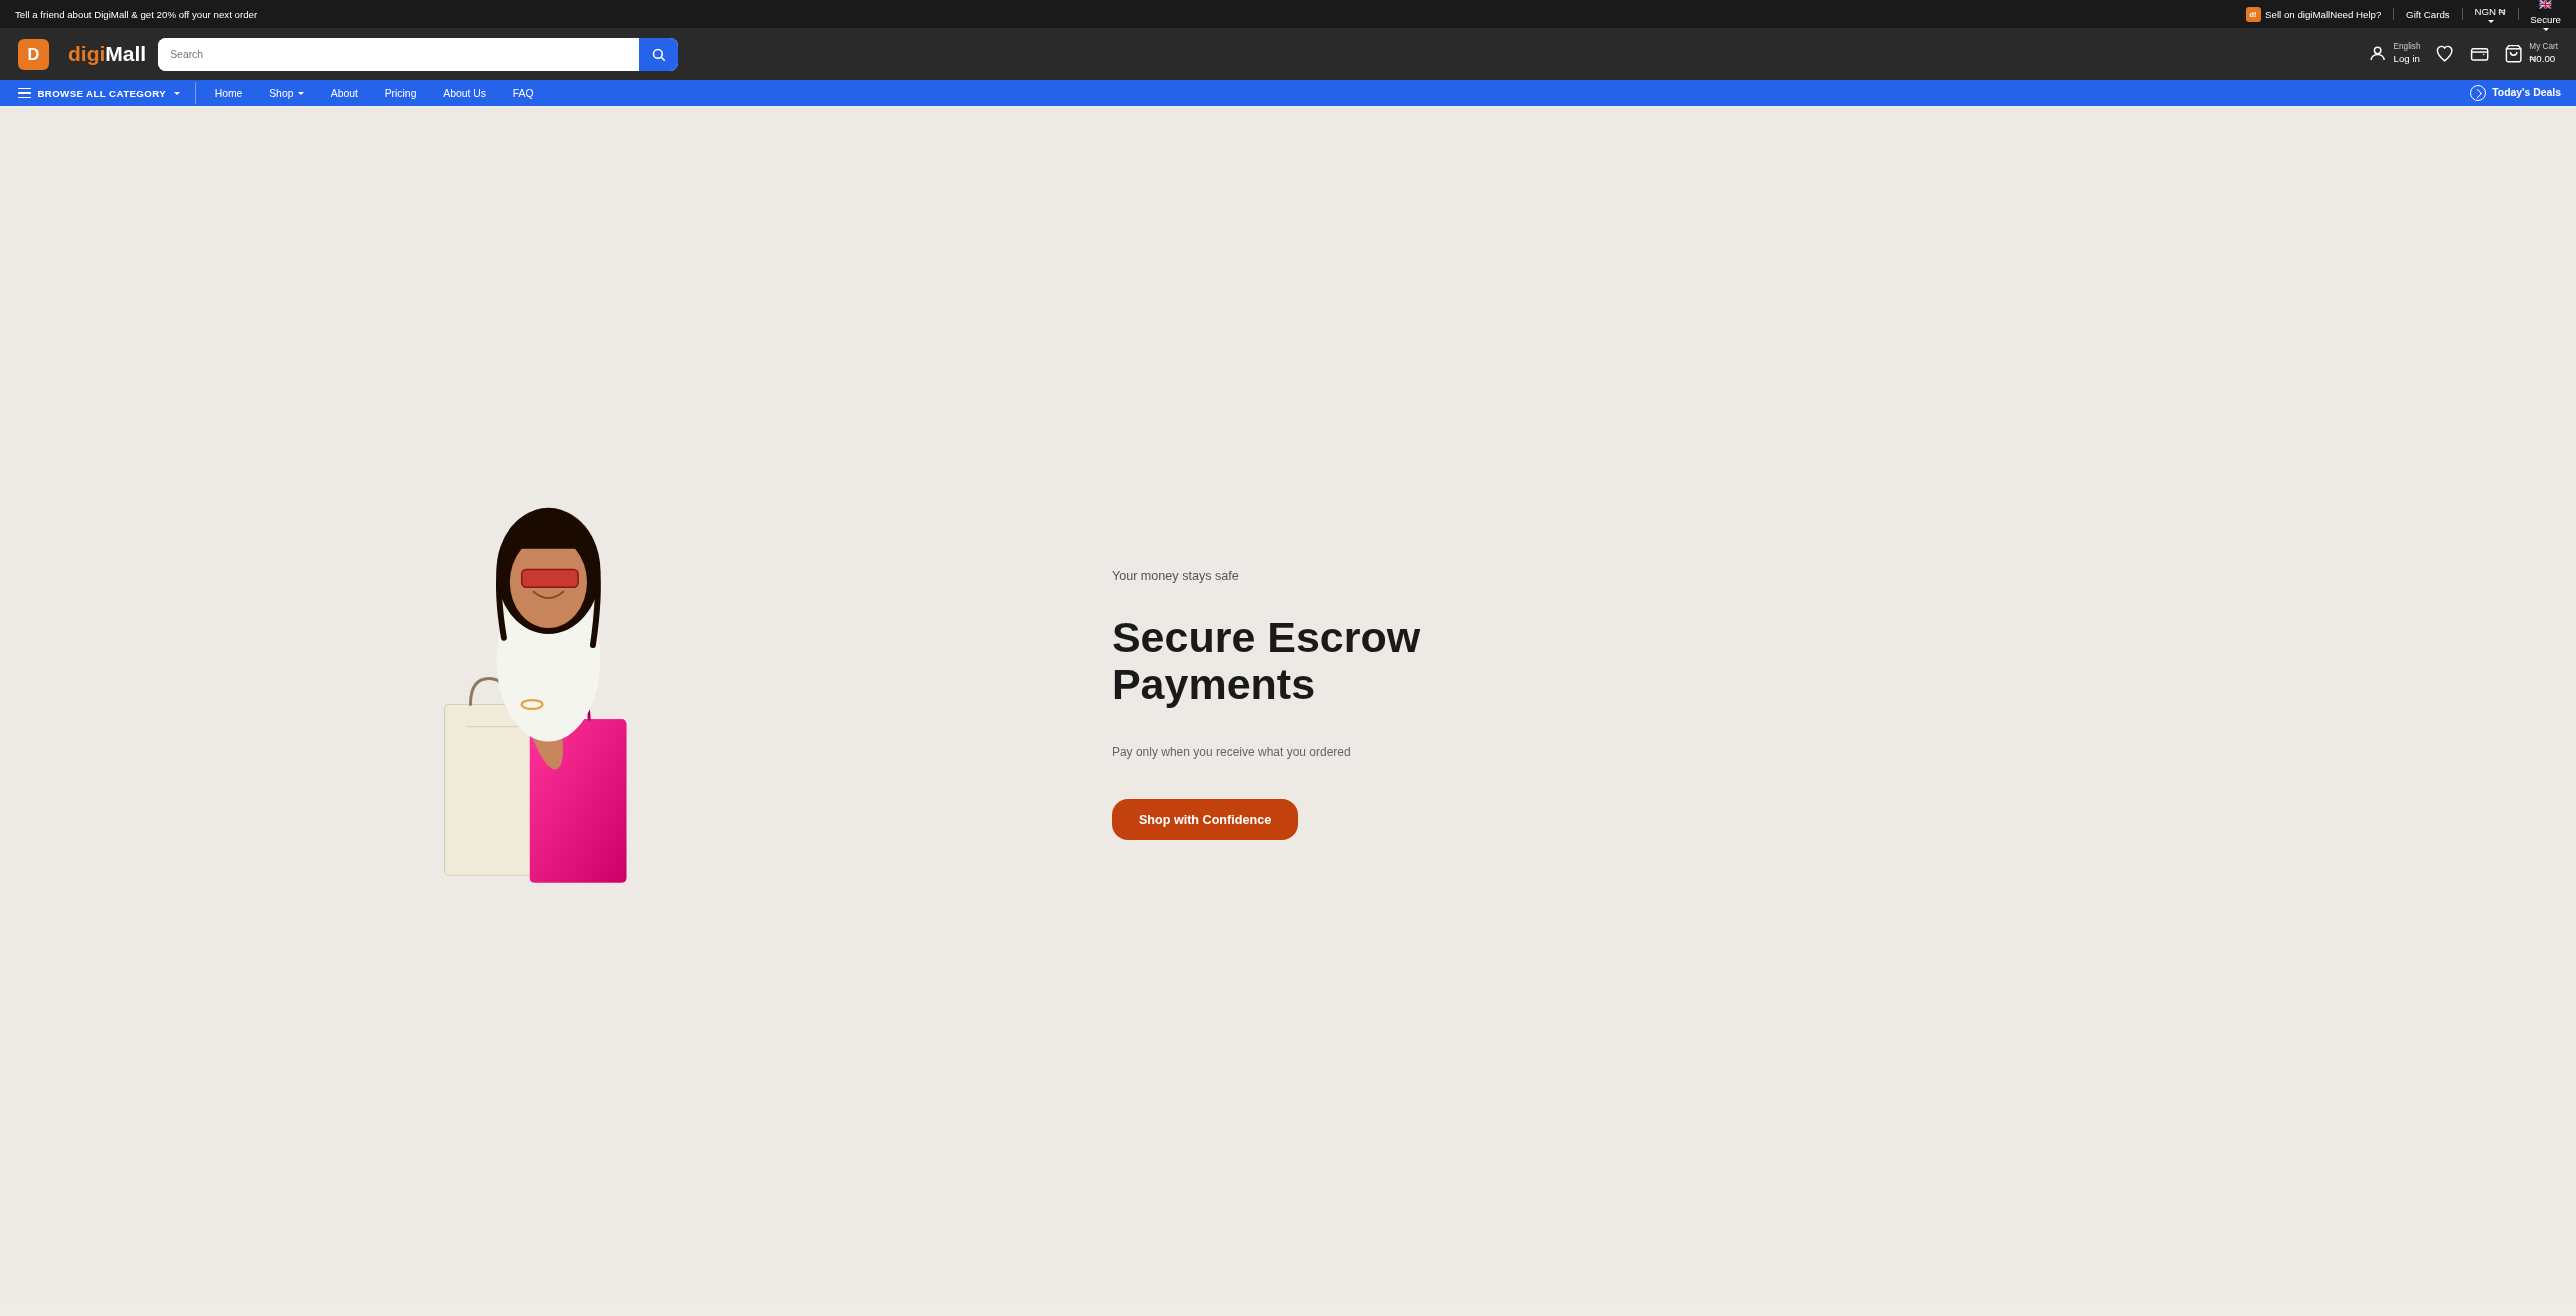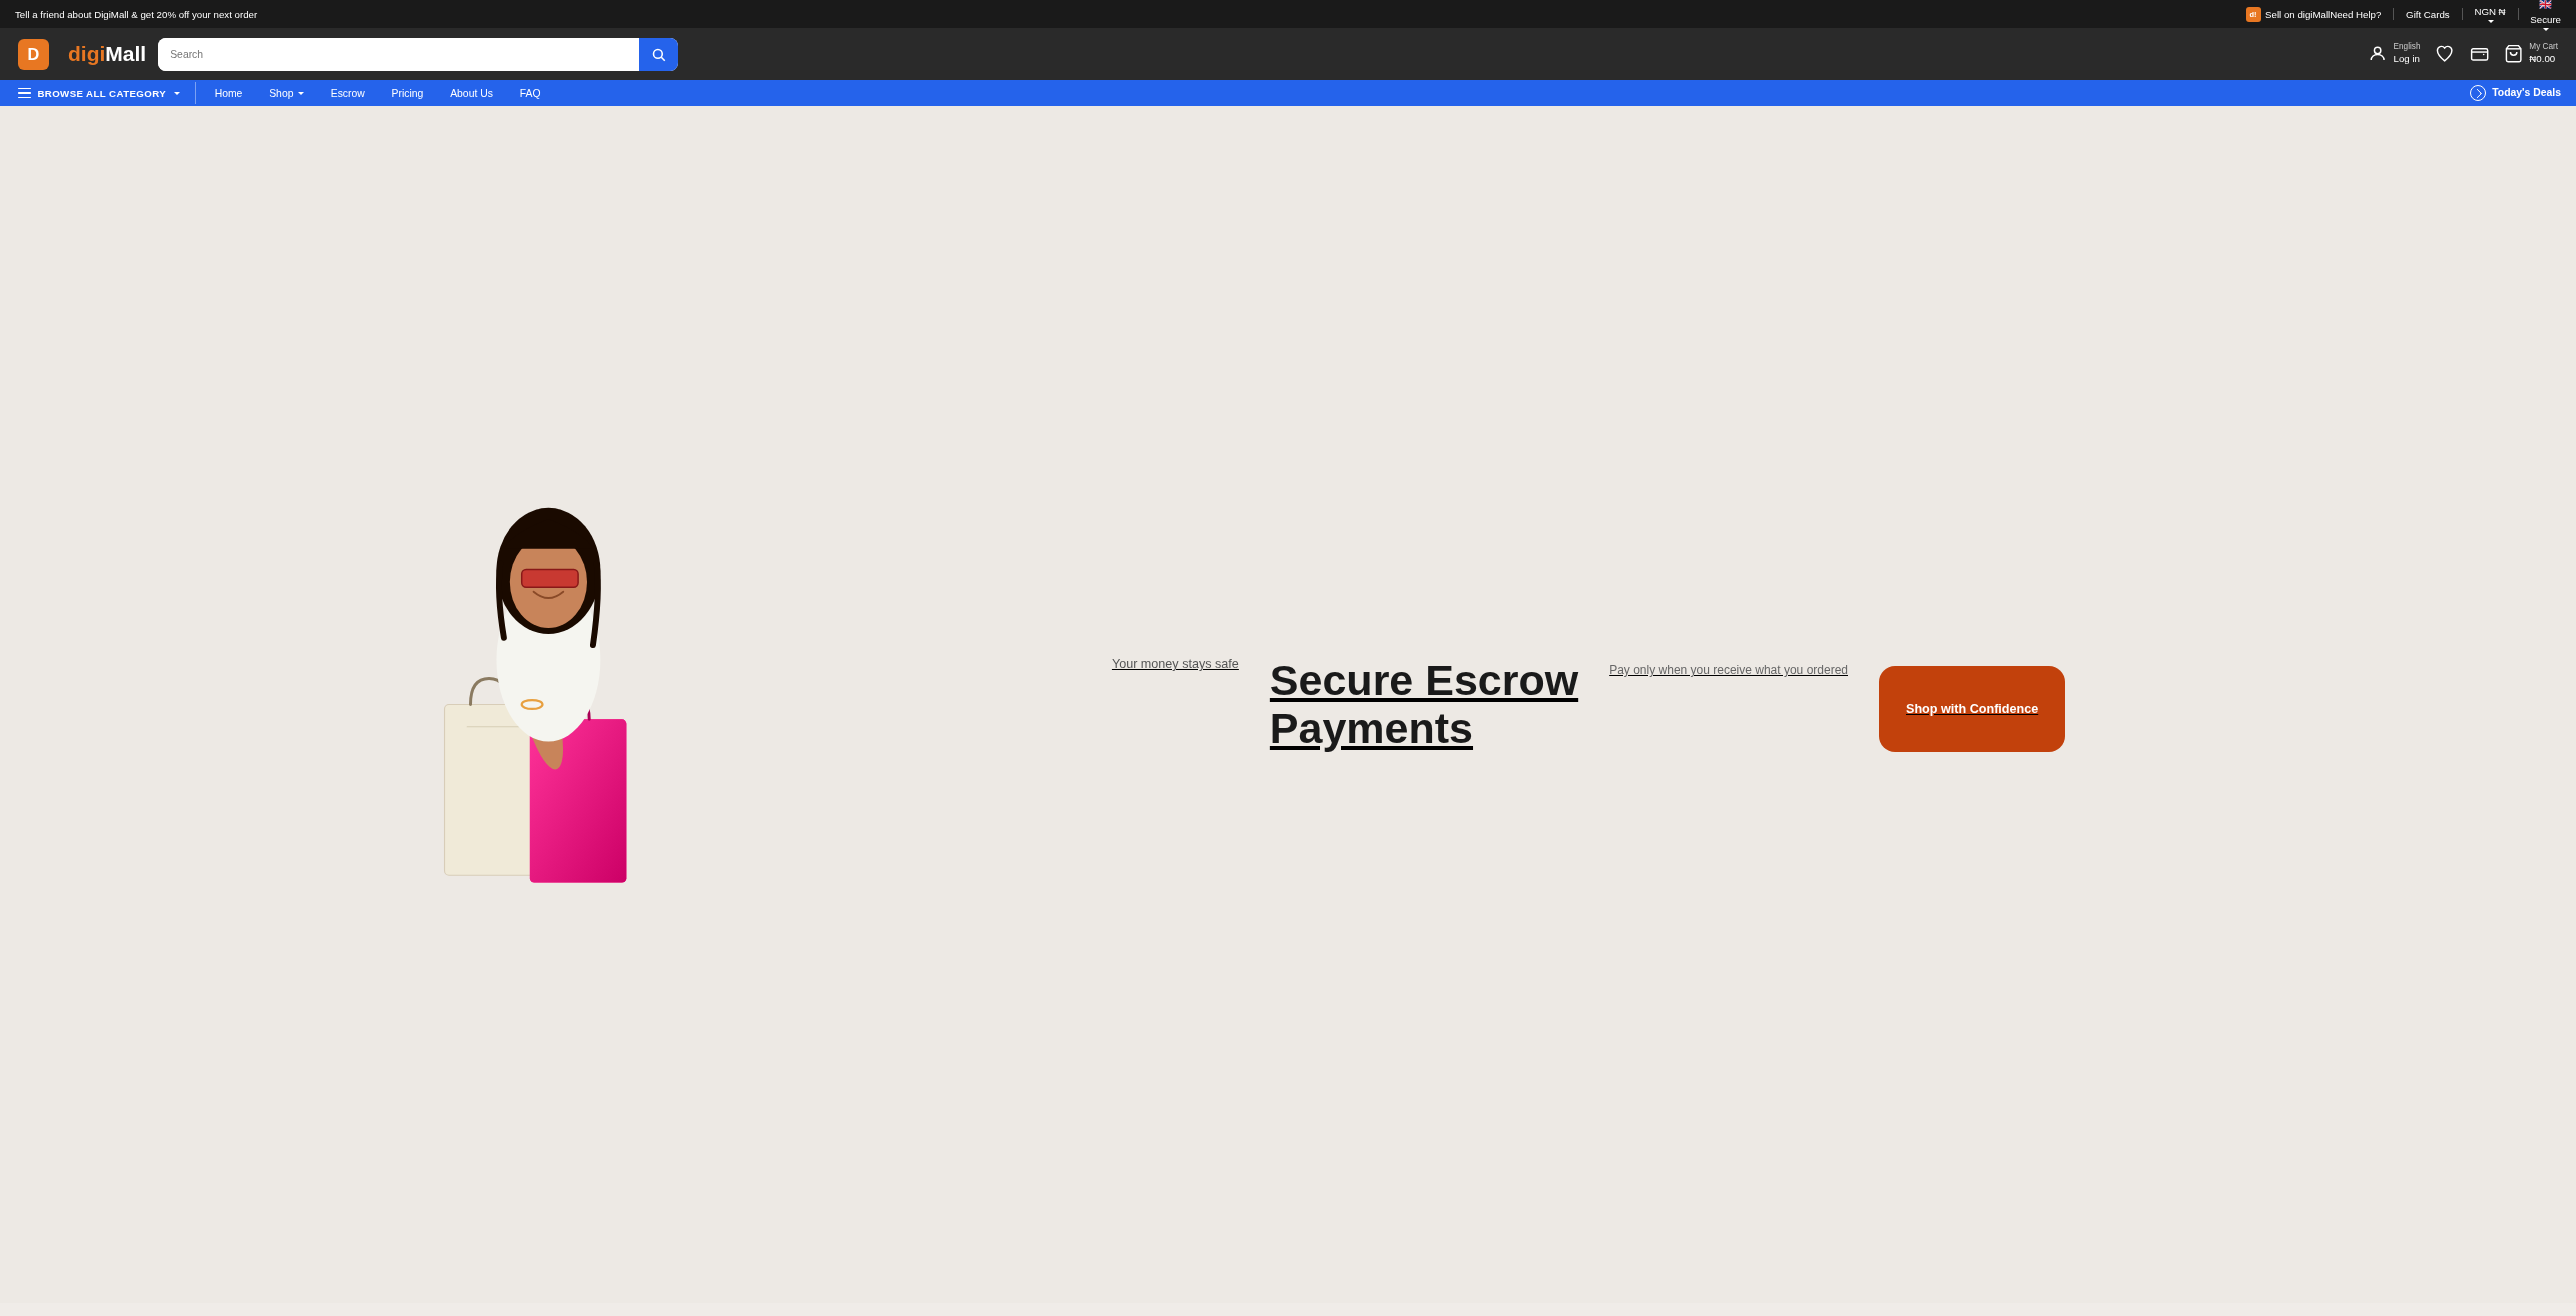--- a/index.html
+++ b/index.html
@@ -281,23 +281,22 @@
       display: flex;
       align-items: flex-end;
       justify-content: center;
     }
 
     
     .hero-content {
       flex: 1;
       padding: 45px 59px 45px 30px;
       display: flex;
-      flex-direction: row;
+      flex-direction: column;
       gap: 31px;
-      text-decoration: underline;
     }
     .hero-sub-title {
       font-size: 12.6px;
       color: #555;
       font-weight: 400;
     }
     .hero-title {
       font-size: 43px;
       font-weight: 800;
       color: #1a1a1a;
@@ -417,21 +416,21 @@
   </div>
 
   <div class="nav-divider"></div>
 
   <div class="nav-links">
     <a href="#" class="nav-link">Home</a>
     <a href="#" class="nav-link">
       <span>Shop</span>
       <span class="chevron-down"></span>
     </a>
-    <a href="#" class="nav-link">Escrow</a>
+    <a href="#" class="nav-link">About</a>
     <a href="#" class="nav-link">Pricing</a>
     <a href="#" class="nav-link">About Us</a>
     <a href="#" class="nav-link">FAQ</a>
   </div>
 
   <div class="todays-deals">
     <div class="deals-icon"></div>
     <span>Today's Deals</span>
   </div>
 </nav>

